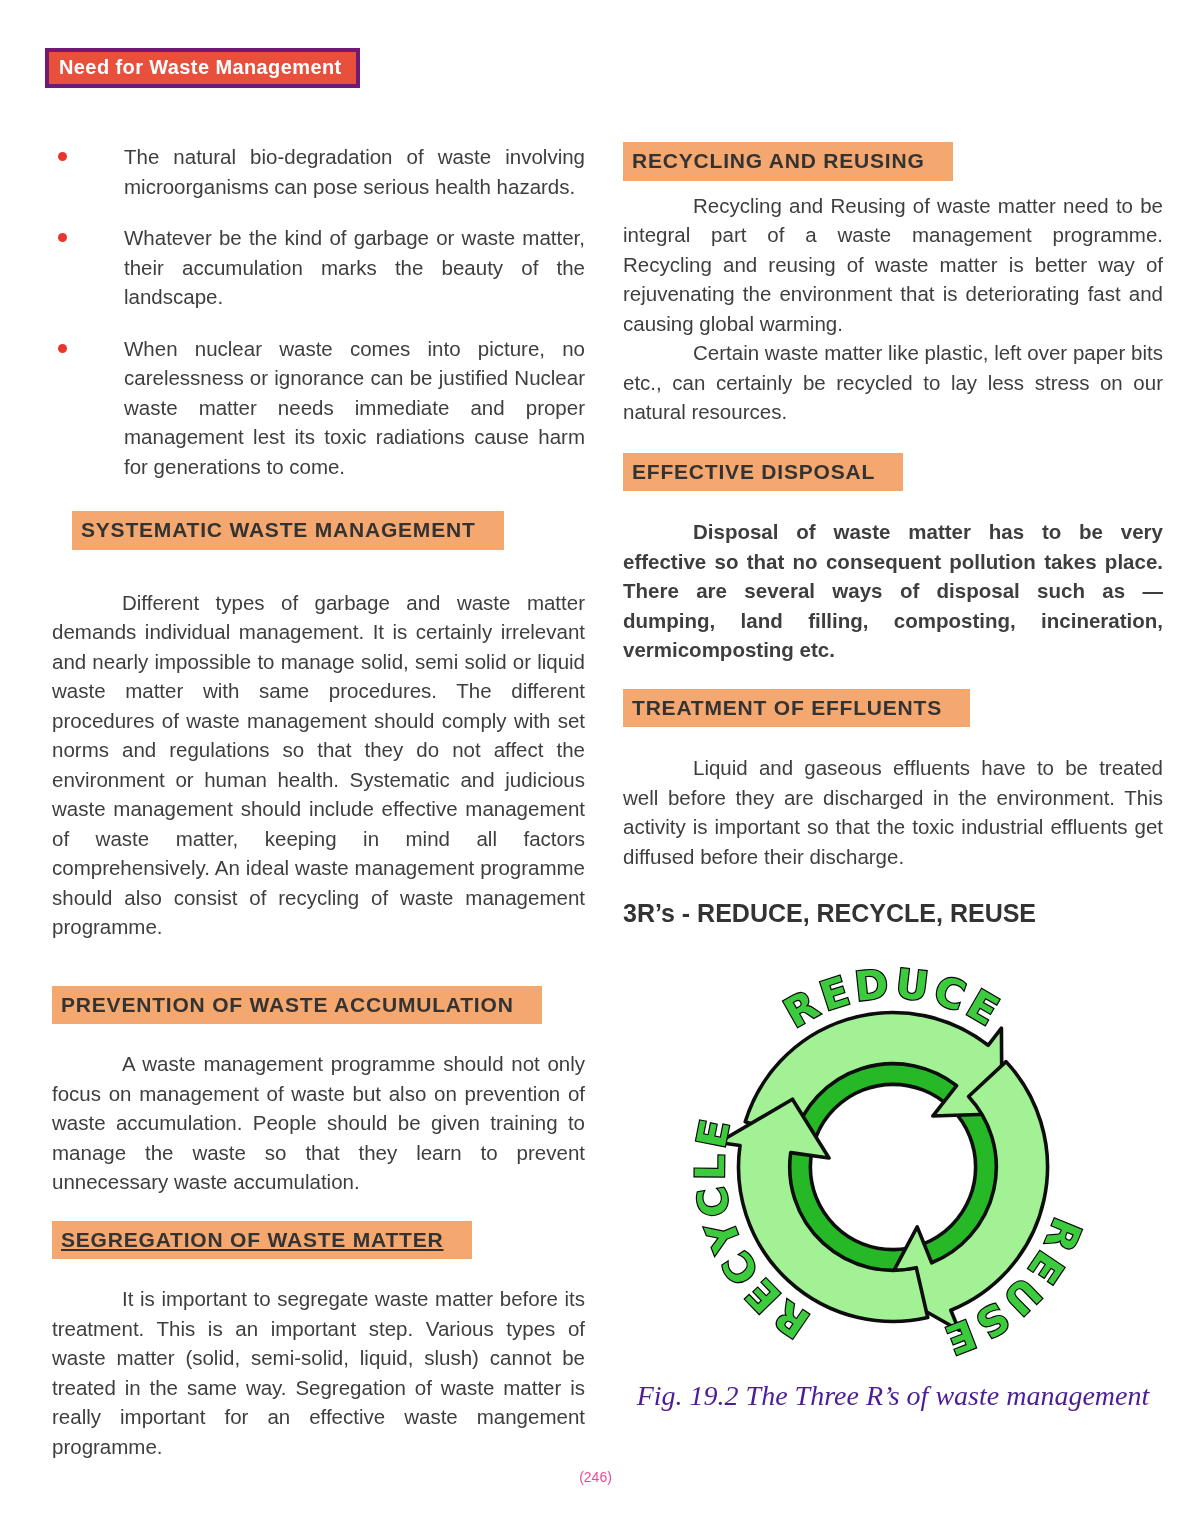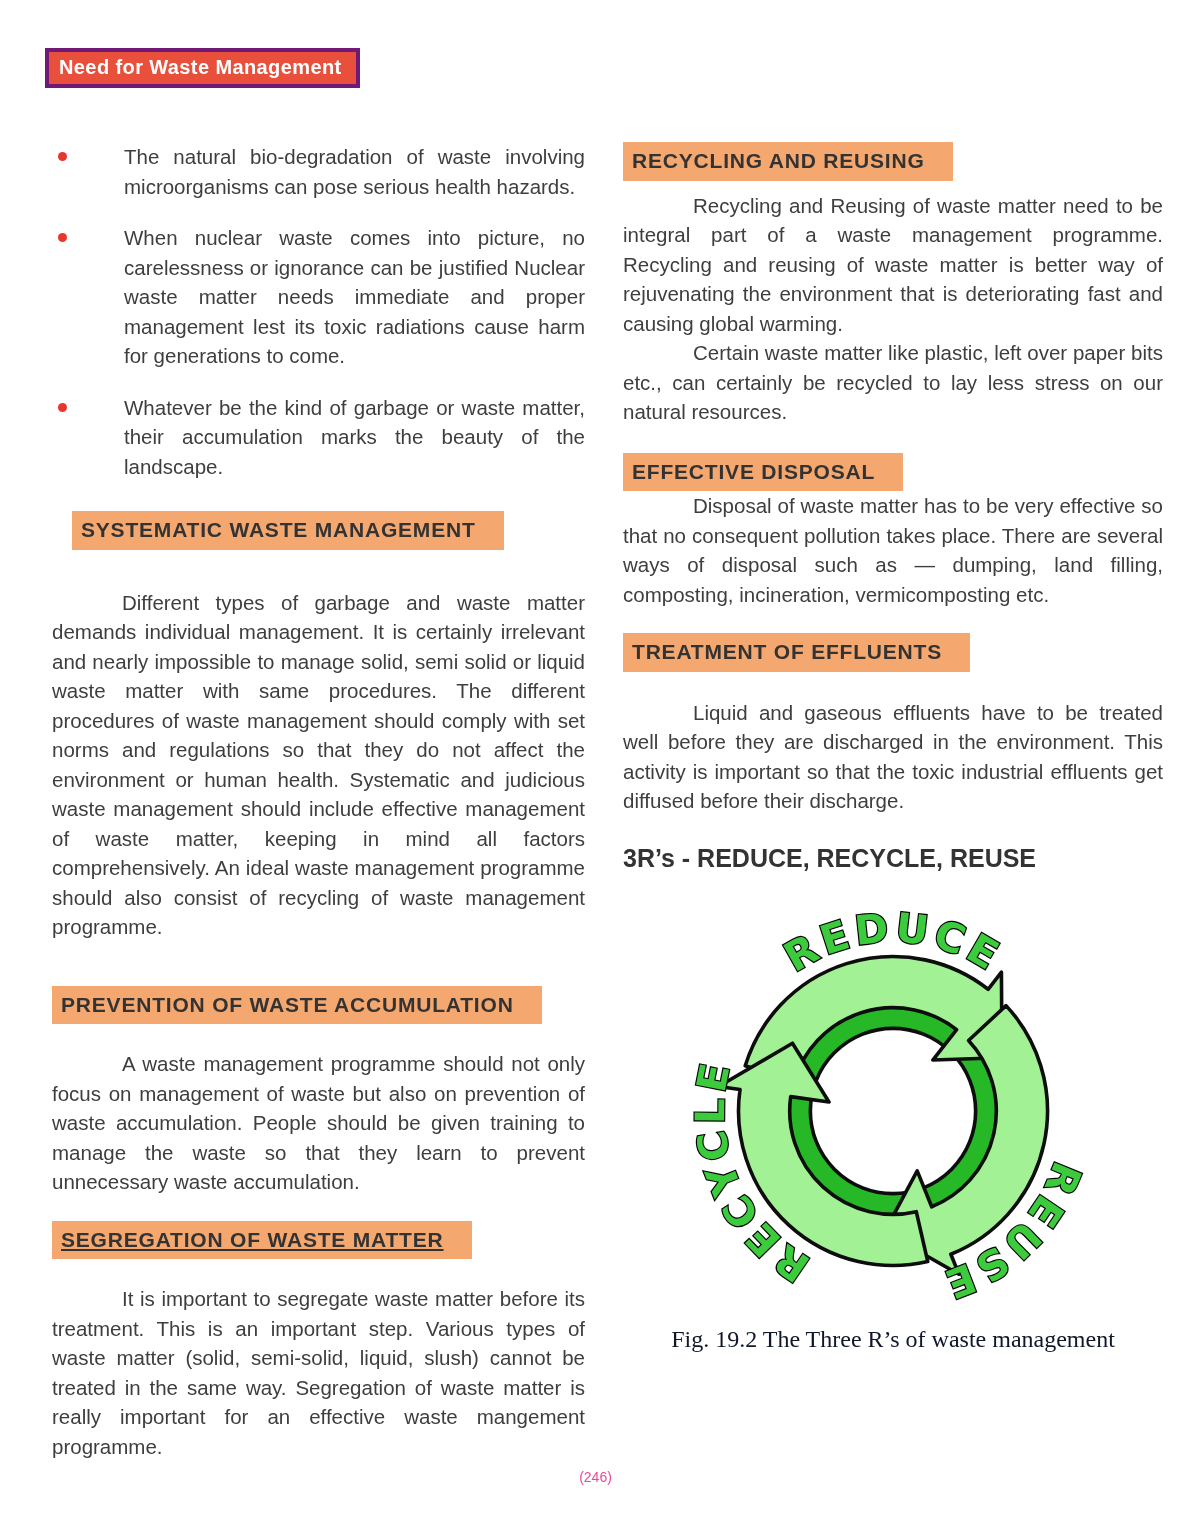--- a/index.html
+++ b/index.html
@@ -27,29 +27,29 @@
 
   .left .hl-1{margin-top:8px;margin-left:20px;}
   .left .p-1{margin-top:38px;}
   .left .hl-2{margin-top:44px;}
   .left .p-2{margin-top:25px;}
   .left .hl-3{margin-top:24px;text-decoration:underline;}
   .left .p-3{margin-top:25px;}
 
   .right .p-1a{margin-top:10px;}
   .right .hl-2{margin-top:26px;}
-  .right .p-2a{}
+  .right .p-2a{margin-top:26px;font-weight:bold;}
   .right .hl-3{margin-top:24px;}
   .right .p-3a{margin-top:26px;}
 
   .subhead{font-size:25px;font-weight:bold;color:#333333;margin:28px 0 0 0;}
 
   .figure{margin-top:26px;text-align:center;}
   .figure svg{display:block;margin:0 auto;}
-  .caption{margin-top:2px;text-align:center;color:#0f172a;font-size:24px;
+  .caption{margin-top:2px;text-align:center;color:#4c1d95;font-size:28px;font-style:italic;
            font-family:"Liberation Serif","DejaVu Serif",serif;}
 
   .pagenum{position:absolute;left:0;right:0;bottom:46px;text-align:center;
            font-size:14px;color:#ec4899;}
 </style>
 </head>
 <body>
 
 <div class="page">
 
@@ -63,27 +63,27 @@
         <div class="bullet-item">
           <div class="dot-wrap">
               <div class="dot"></div>
             </div>
           <p class="btext">The natural bio-degradation of waste involving microorganisms can pose serious health hazards.</p>
         </div>
         <div class="bullet-item">
           <div class="dot-wrap">
               <div class="dot"></div>
             </div>
-          <p class="btext">When nuclear waste comes into picture, no carelessness or ignorance can be justified Nuclear waste matter needs immediate and proper management lest its toxic radiations cause harm for generations to come.</p>
+          <p class="btext">Whatever be the kind of garbage or waste matter, their accumulation marks the beauty of the landscape.</p>
         </div>
         <div class="bullet-item">
           <div class="dot-wrap">
               <div class="dot"></div>
             </div>
-          <p class="btext">Whatever be the kind of garbage or waste matter, their accumulation marks the beauty of the landscape.</p>
+          <p class="btext">When nuclear waste comes into picture, no carelessness or ignorance can be justified Nuclear waste matter needs immediate and proper management lest its toxic radiations cause harm for generations to come.</p>
         </div>
       </div>
 
       <div>
         <h2 class="hl hl-1">SYSTEMATIC WASTE MANAGEMENT</h2>
       </div>
       <p class="para p-1">Different types of garbage and waste matter demands individual management. It is certainly irrelevant and nearly impossible to manage solid, semi solid or liquid waste matter with same procedures. The different procedures of waste management should comply with set norms and regulations so that they do not affect the environment or human health. Systematic and judicious waste management should include effective management of waste matter, keeping in mind all factors comprehensively. An ideal waste management programme should also consist of recycling of waste management programme.</p>
 
       <div>
         <h2 class="hl hl-2">PREVENTION OF WASTE ACCUMULATION</h2>

